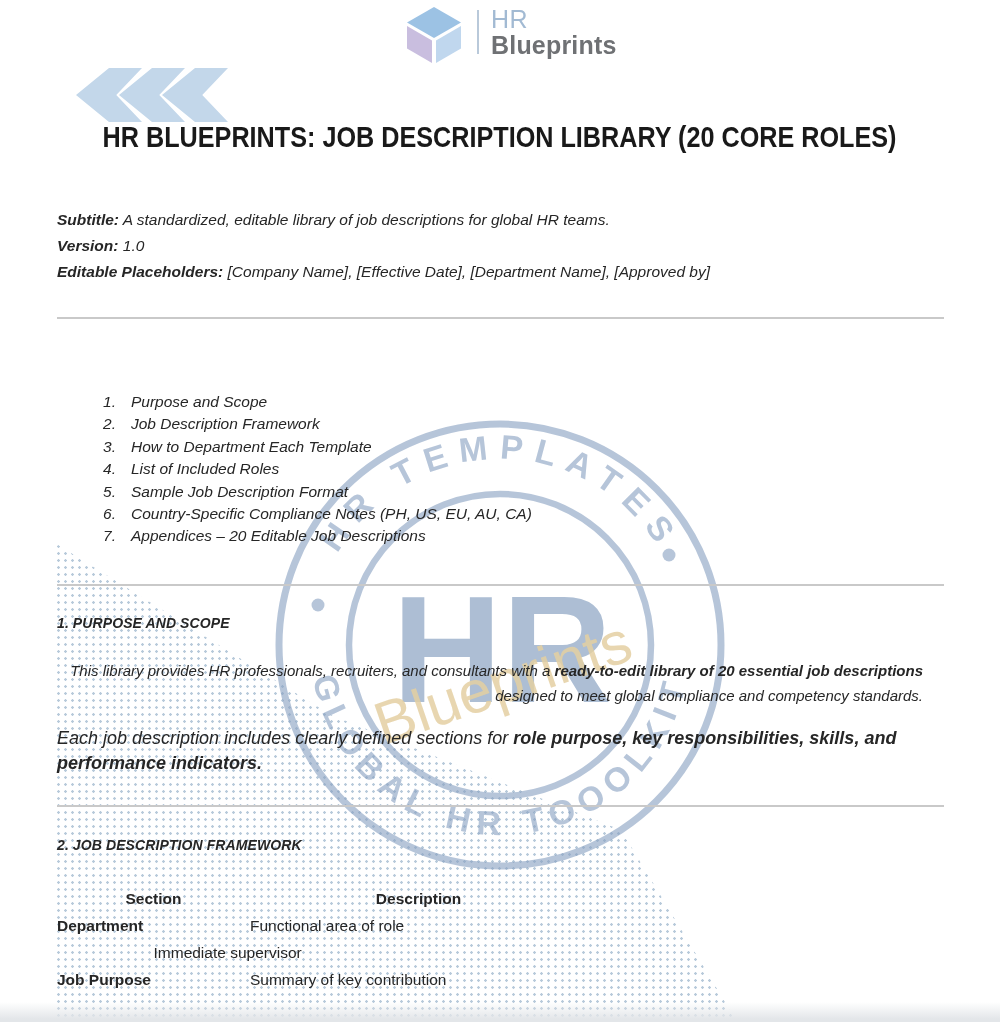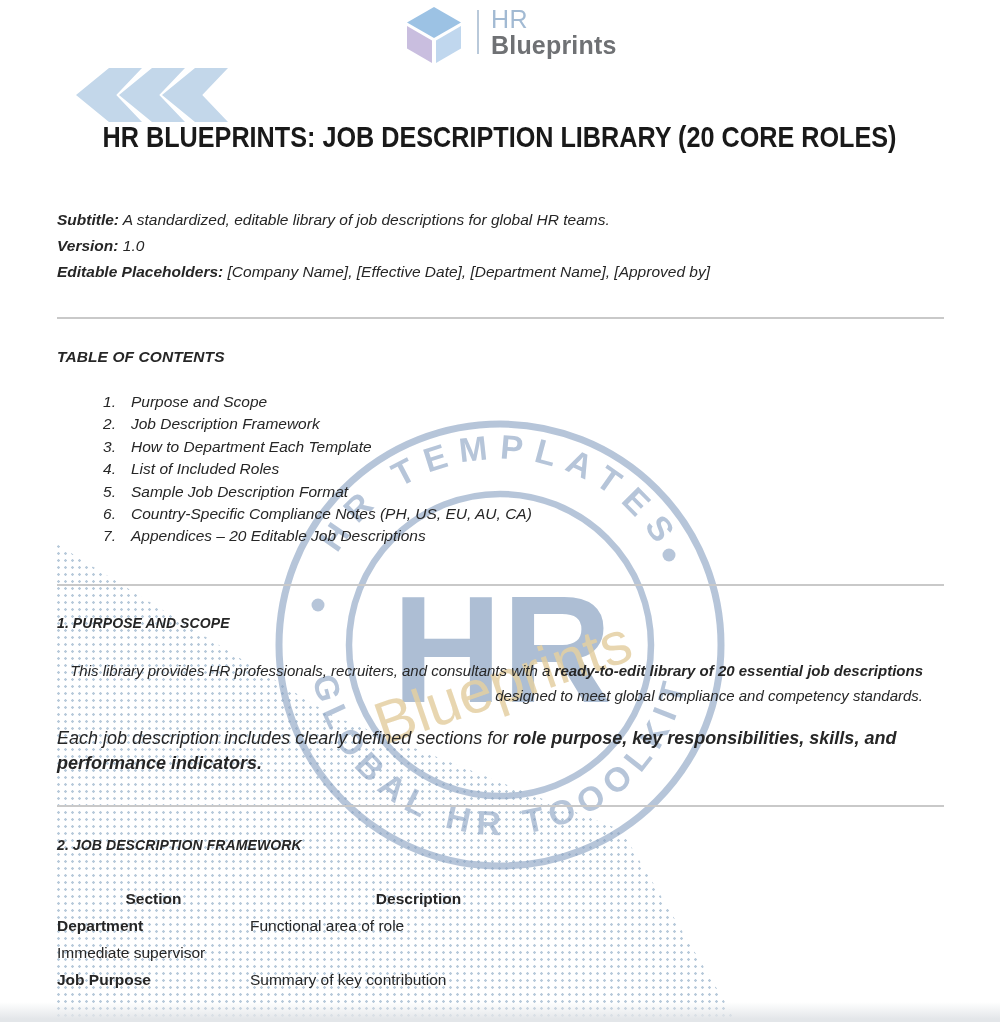--- a/index.html
+++ b/index.html
@@ -52,21 +52,21 @@
   .toc-item { display:flex; line-height:22.4px; }
   .toc-num { width:31px; text-align:right; margin-left:28px; }
   .toc-label { margin-left:15px; }
   .section-heading { font-size:14px; font-weight:700; letter-spacing:0.1px; }
   #purpose-heading { top:615px; }
   #purpose-p1 { top:659px; font-size:15px; line-height:24.8px; width:866px;text-align:right; }
   #purpose-p2 { top:726px; font-size:18px; line-height:24.8px; width:866px; }
   #framework-heading { top:837px; }
   
   #framework-table { position:absolute; left:57px; top:885px; width:530px; z-index:3; font-size:15.5px; }
-  .tbl-row { display:flex; line-height:27px; }
+  .tbl-row { display:flex; line-height:27px;justify-content:center; }
   .tbl-col1 { width:193px; }
   .tbl-col2 { width:337px; }
   .tbl-header .tbl-col1, .tbl-header .tbl-col2 { font-weight:700; text-align:center; }
   .tbl-row .tbl-col1 { font-weight:700; }
   
   #page-bottom-edge {
     position:absolute; left:0; bottom:0; width:1000px; height:20px; z-index:4;
     background:linear-gradient(180deg, rgba(226,230,233,0) 0%, #e3e6e9 85%);
   }
 </style>
@@ -120,21 +120,20 @@
   </div>
 
   <div class="content" id="meta-block">
     <div><b>Subtitle:</b><span> A standardized, editable library of job descriptions for global HR teams.</span></div>
     <div><b>Version:</b><span> 1.0</span></div>
     <div><b>Editable Placeholders:</b><span> [Company Name], [Effective Date], [Department Name], [Approved by]</span></div>
   </div>
 
   <div class="rule" id="rule-1"></div>
 
-  <div class="content section-heading" id="toc-heading">TABLE OF CONTENTS</div>
   <div class="content" id="toc-list">
     <div class="toc-item">
         <span class="toc-num">1.</span>
         <span class="toc-label">Purpose and Scope</span>
       </div>
     <div class="toc-item">
         <span class="toc-num">2.</span>
         <span class="toc-label">Job Description Framework</span>
       </div>
     <div class="toc-item">

